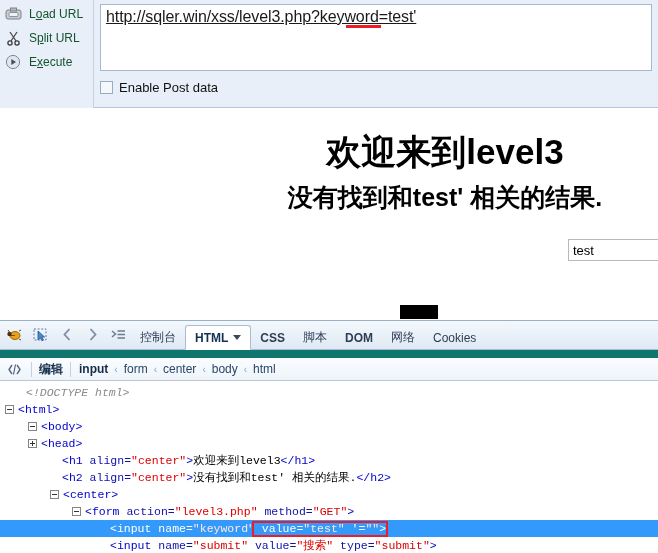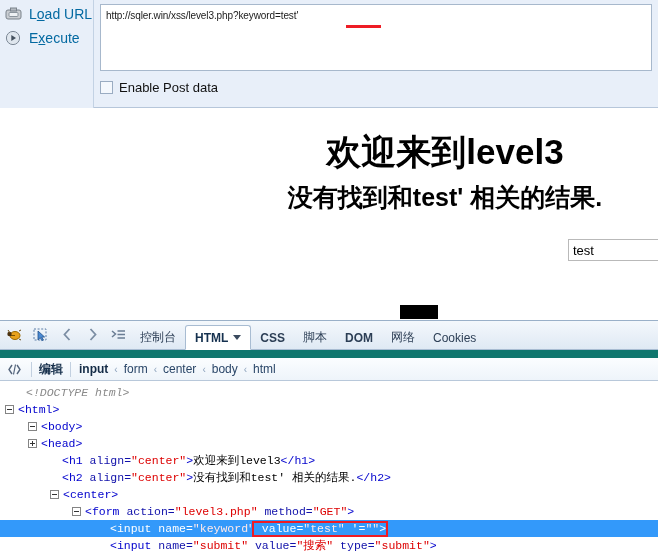--- a/index.html
+++ b/index.html
@@ -35,43 +35,44 @@
     padding-left: 4px;
     gap: 7px;
     cursor: default;
   }
   .hb-ico {
     width: 18px; height: 18px;
     display: flex; align-items: center; justify-content: center;
     flex: 0 0 18px;
   }
   .hb-label {
-    font-size: 14px;
-    color: #0369a1;
+    font-size: 12px;
+    color: #14532d;
     font-family: "Liberation Sans", sans-serif;
     white-space: nowrap;
   }
   .hb-label .u { text-decoration: underline; }
 
   .urlbox {
     position: absolute; left: 100px; top: 4px;
     width: 552px; height: 67px;
     background: #ffffff;
     border: 1px solid #a7b8cc;
     padding: 3px 5px;
     overflow: hidden;
   }
   .urltext {
     font-family: "Liberation Sans", sans-serif;
-    font-size: 10px;
+    font-size: 16px;
     color: #1a1a1a;
     letter-spacing: -0.1px;
     white-space: nowrap;
     display: inline-block;
     position: relative;
+    text-decoration: underline;
   }
   .redunder {
     position: absolute;
     left: 245px; top: 20px;
     width: 35px; height: 3px;
     background: #ee1c25;
   }
 
   .hb-checks {
     position: absolute; left: 100px; top: 80px;
@@ -266,20 +267,30 @@
         <span class="hb-ico">
           <svg width="17" height="15" viewBox="0 0 17 15">
             <rect x="1" y="3" width="15" height="9" rx="2" fill="#c9cdd2" stroke="#7b838c"></rect>
             <rect x="4" y="5.5" width="9" height="4" rx="1" fill="#eef1f4" stroke="#8b949d"></rect>
             <rect x="5.5" y="1" width="6" height="3" fill="#b4bac1" stroke="#7b838c"></rect>
           </svg>
         </span>
         <span class="hb-label">L<span class="u">o</span>ad URL</span>
       </div>
 
+      <div class="hb-row">
+        <span class="hb-ico">
+          <svg width="15" height="16" viewBox="0 0 15 16">
+            <path d="M4 2 L10 11 M11 2 L5 11" stroke="#4a4a4a" stroke-width="1.3" fill="none"></path>
+            <circle cx="4" cy="13" r="2.1" fill="none" stroke="#3a3a3a" stroke-width="1.3"></circle>
+            <circle cx="11" cy="13" r="2.1" fill="none" stroke="#3a3a3a" stroke-width="1.3"></circle>
+          </svg>
+        </span>
+        <span class="hb-label">S<span class="u">p</span>lit URL</span>
+      </div>
 
       <div class="hb-row">
         <span class="hb-ico">
           <svg width="16" height="16" viewBox="0 0 16 16">
             <circle cx="8" cy="8" r="6.6" fill="#dfe6ee" stroke="#7c8896"></circle>
             <path d="M6.3 5 L11 8 L6.3 11 Z" fill="#44505e"></path>
           </svg>
         </span>
         <span class="hb-label">E<span class="u">x</span>ecute</span>
       </div>

